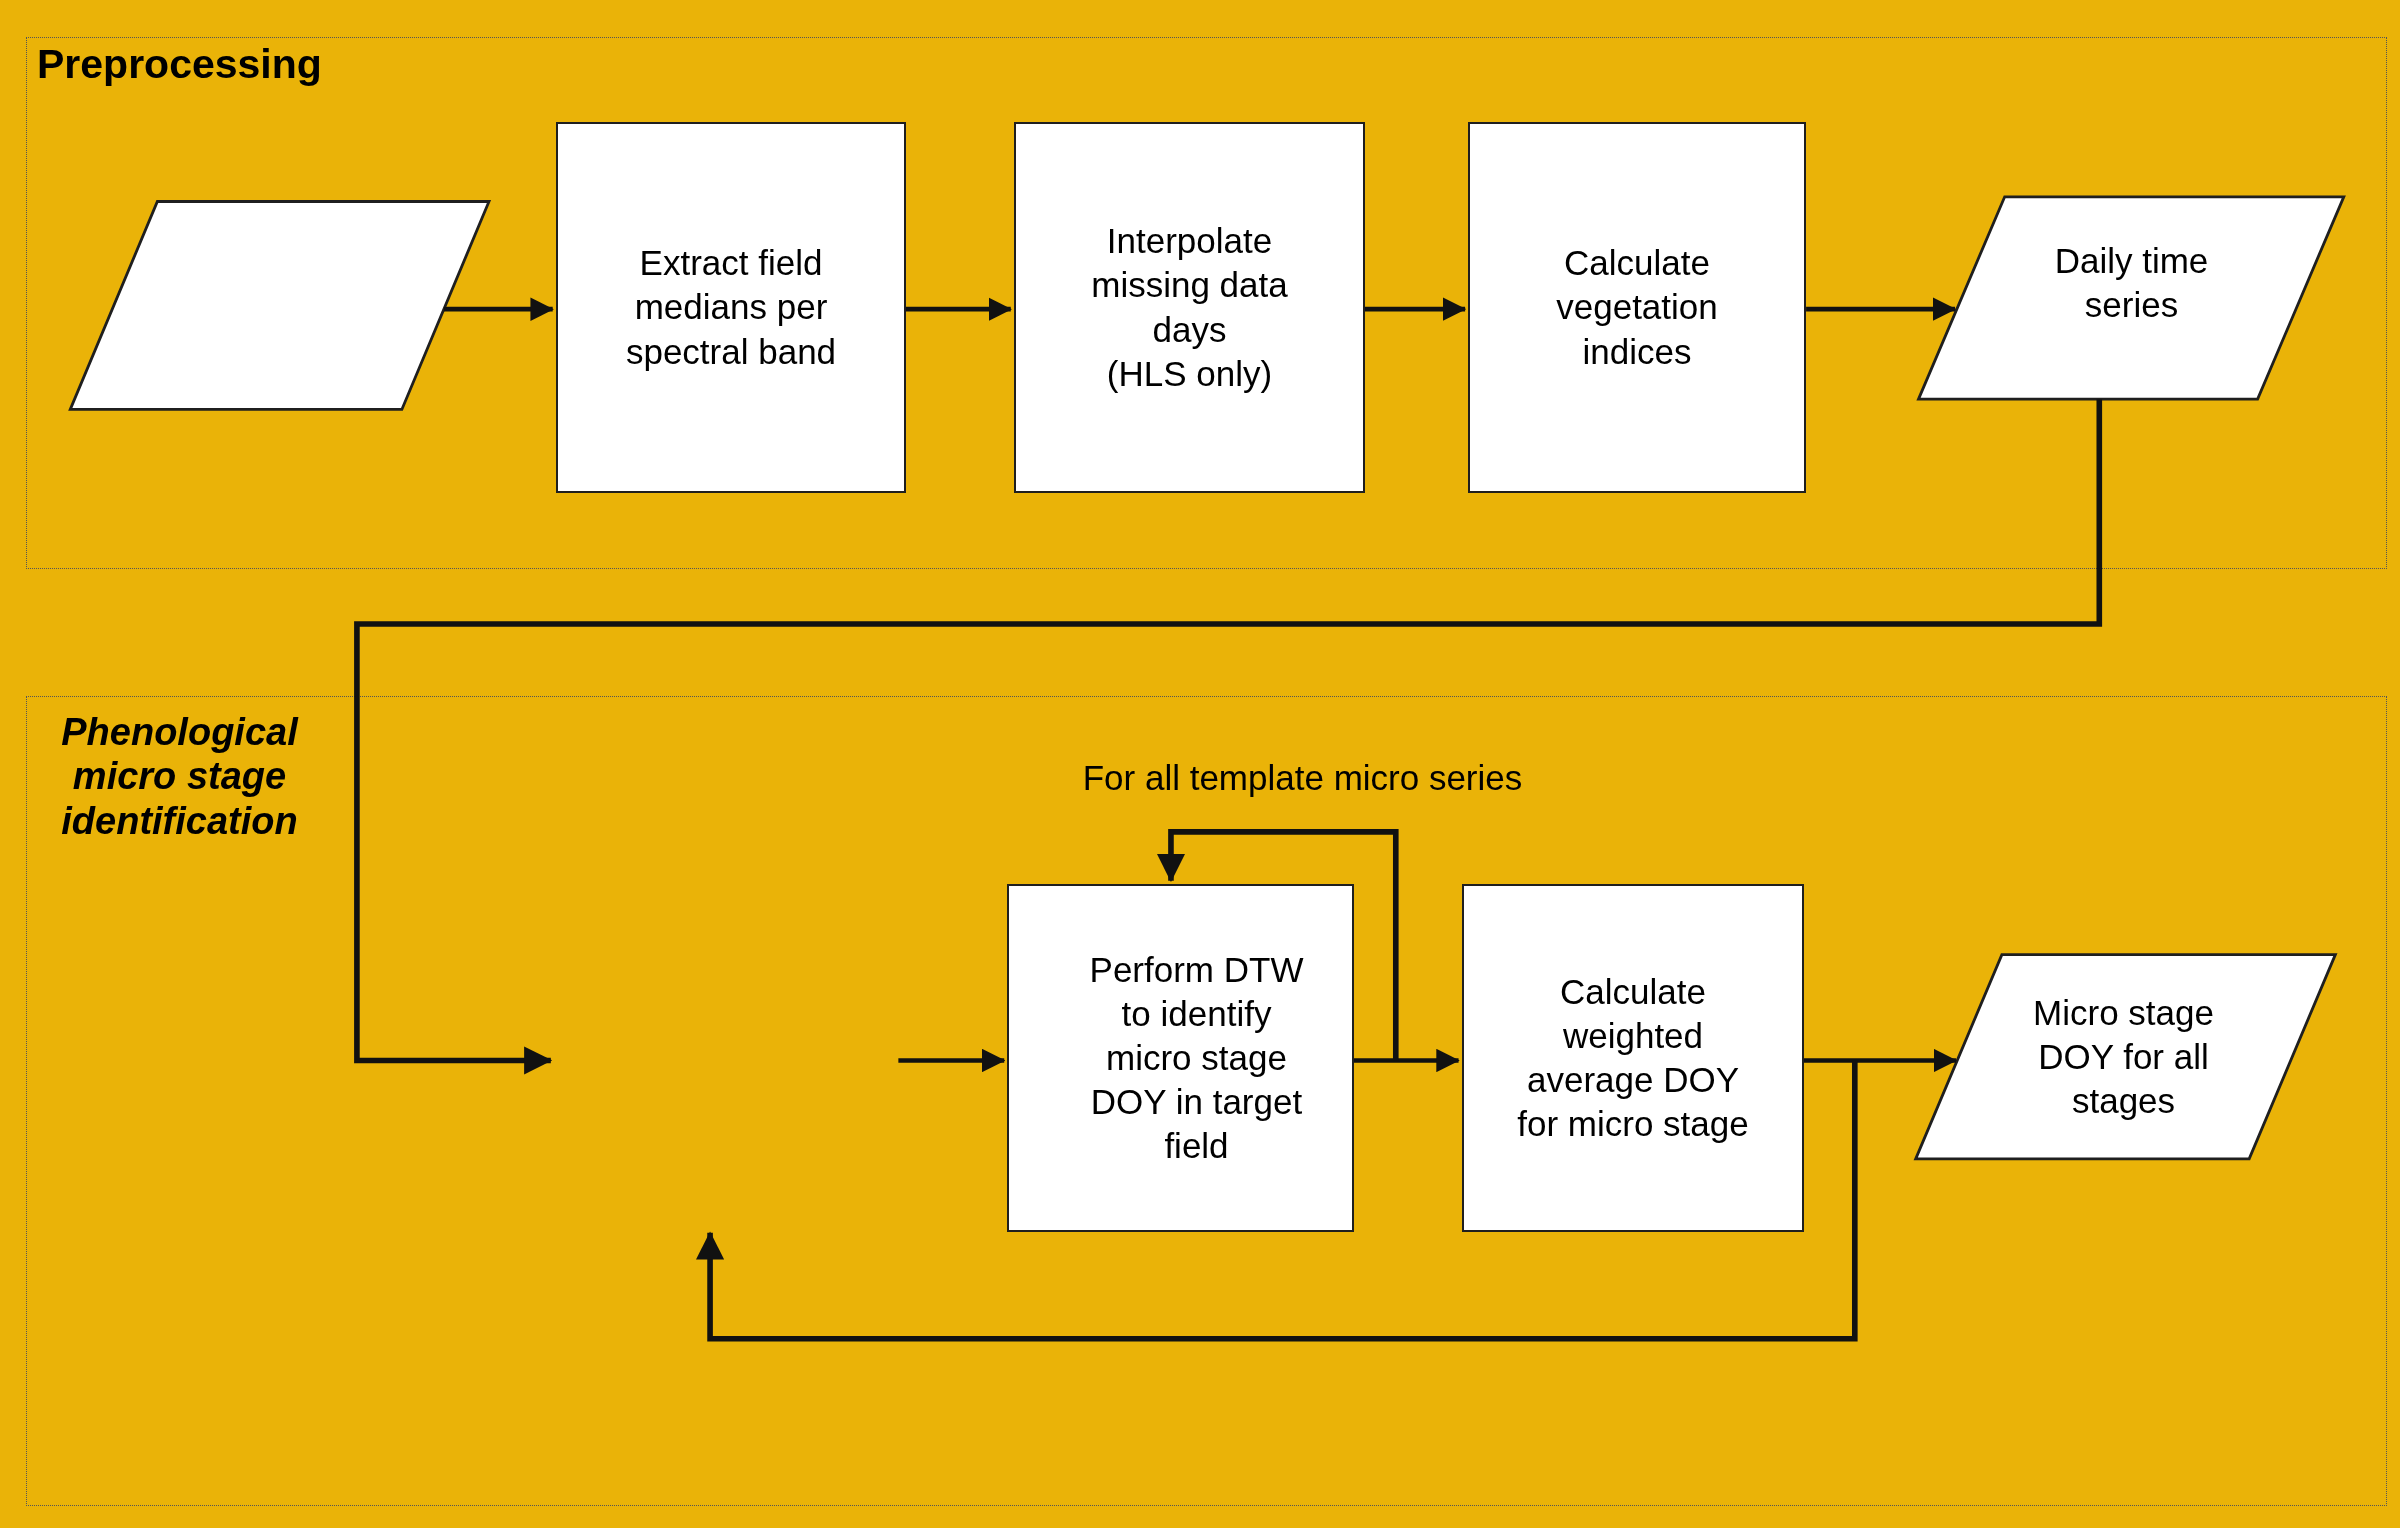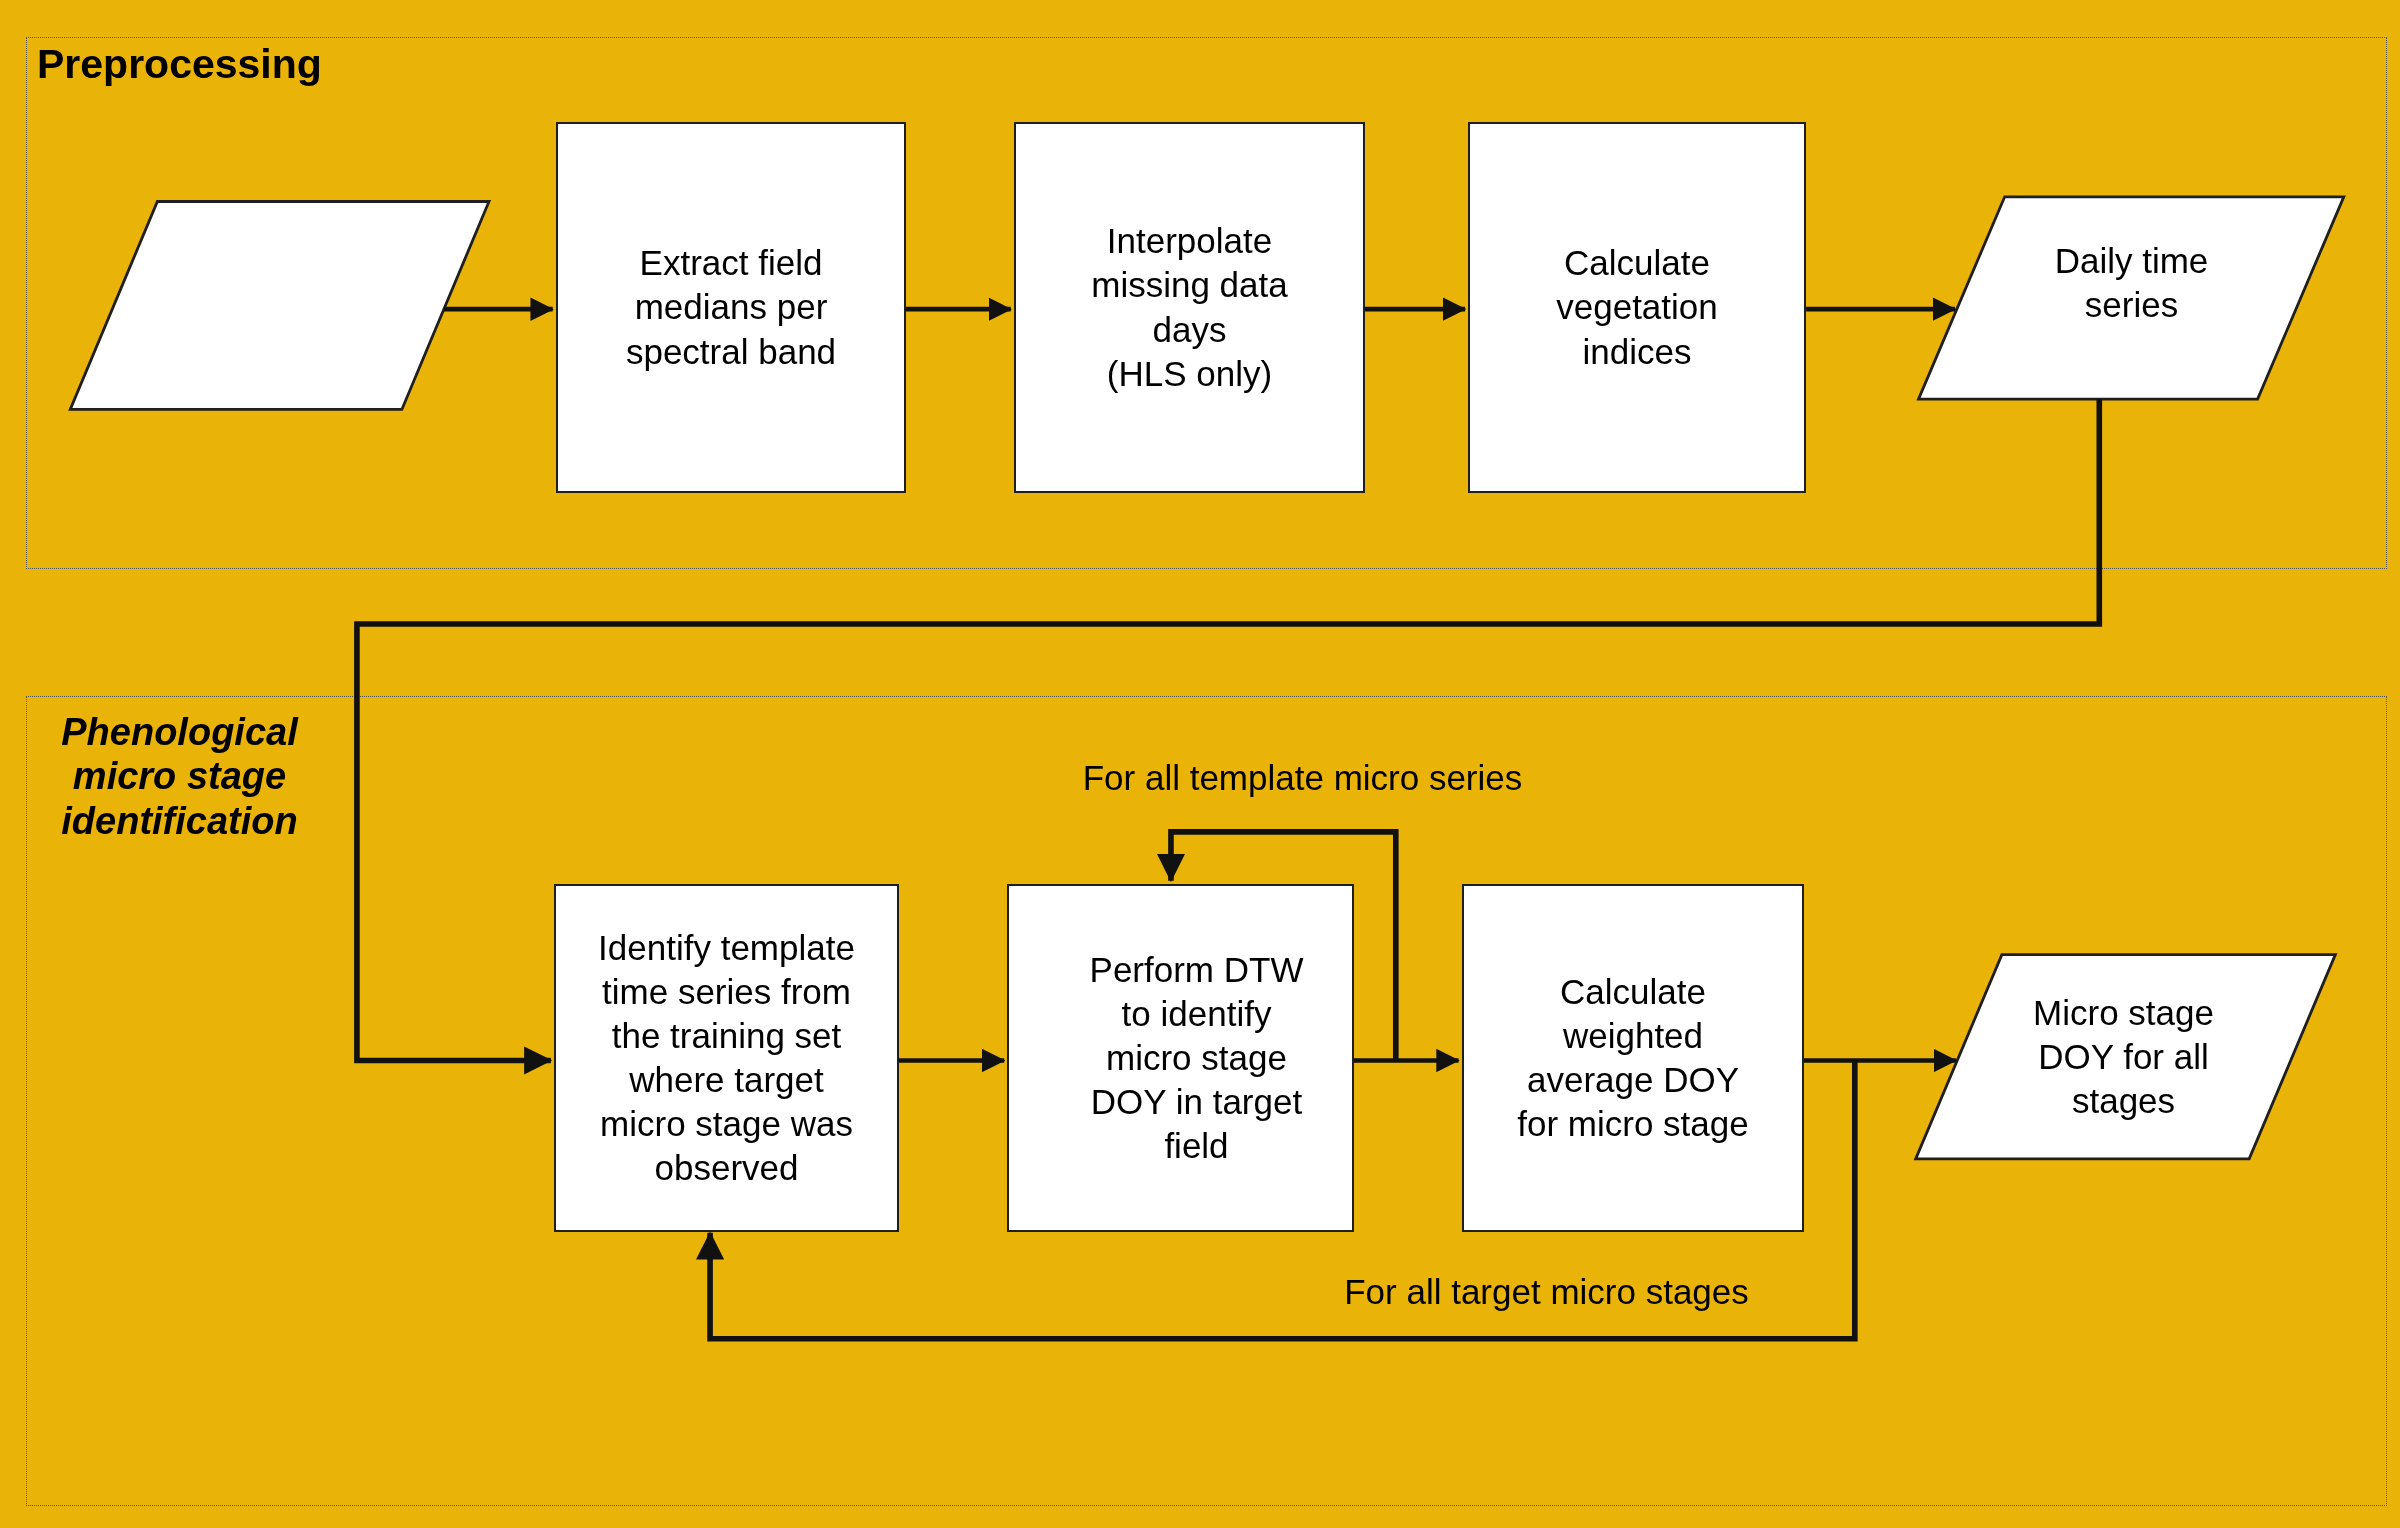--- a/index.html
+++ b/index.html
@@ -79,28 +79,20 @@
     <span>Interpolate
 missing data
 days
 (HLS only)</span>
   </div>
   <div class="box" style="left:1468px;top:122px;width:338px;height:371px;">
     <span>Calculate
 vegetation
 indices</span>
   </div>
-  <div class="box" style="left:554px;top:884px;width:345px;height:348px;">
-    <span>Identify template
-time series from
-the training set
-where target
-micro stage was
-observed</span>
-  </div>
   <div class="box" style="left:1007px;top:884px;width:347px;height:348px;padding-left:32px;">
     <span>Perform DTW
 to identify
 micro stage
 DOY in target
 field</span>
   </div>
   <div class="box" style="left:1462px;top:884px;width:342px;height:348px;">
     <span>Calculate
 weighted
@@ -108,16 +100,15 @@
 for micro stage</span>
   </div>
 
   <div class="shape-label" style="left:1947px;top:197px;width:369px;height:172px;">Daily time
 series</div>
   <div class="shape-label" style="left:1936px;top:955px;width:375px;height:204px;">Micro stage
 DOY for all
 stages</div>
 
   <div class="loop-label" style="left:1040px;top:753px;width:525px;height:49px;">For all template micro series</div>
-  <div class="loop-label" style="left:1284px;top:1267px;width:525px;height:49px;">For all target micro stages</div>
 
 </div>
 
 
 </body></html>

